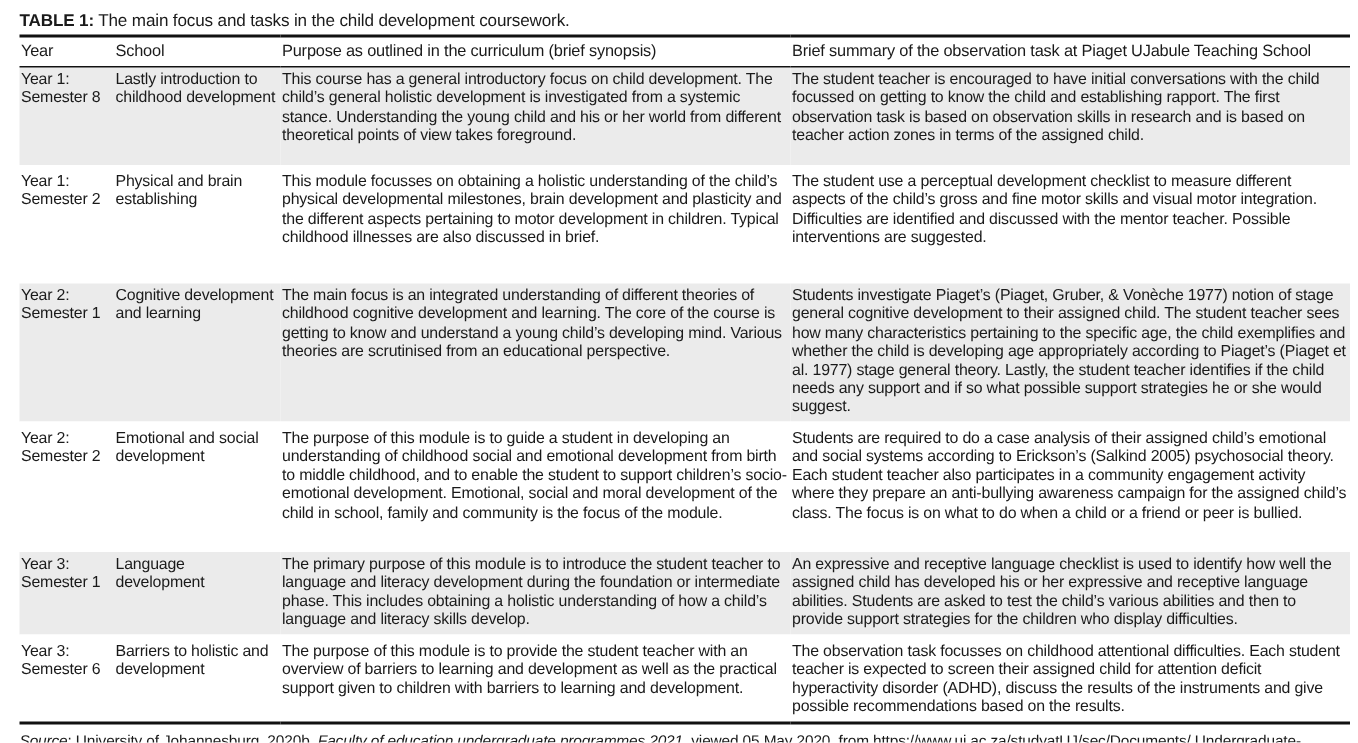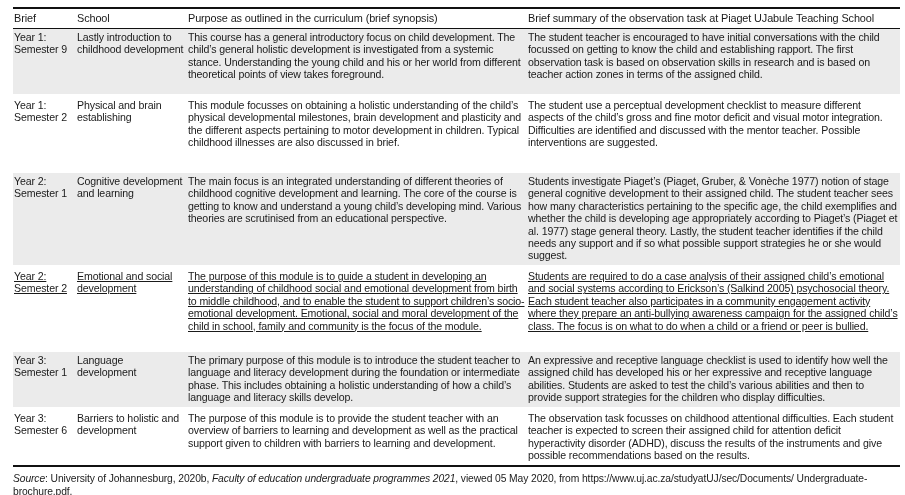--- a/index.html
+++ b/index.html
@@ -56,67 +56,68 @@
     tbody td {
       vertical-align: top;
       padding: 2px 2px 3px 1px;
     }
     tbody tr.shade { background: #ebebeb; }
     tbody tr.plain { background: #ffffff; margin-top: 48px; }
     tbody tr.last { border-bottom: 2.5px solid #111; }
     tbody tr.r1 td { height: 60px; }
     tbody tr.r2 td { height: 68px; }
     tbody tr.r3 td { height: 87px; margin-top: 15px; }
-    tbody tr.r4 td { height: 76px; text-decoration: underline; }
+    tbody tr.r4 td { height: 76px; }
     tbody tr.r5 td { height: 50px; }
     tbody tr.r6 td { height: 50px; }
     tr.sep td { height: 3px; padding: 0; background: #ffffff; }
     .source {
       font-size: 10.3px;
       line-height: 13px;
       margin-top: 5px;
       letter-spacing: -0.1px;
     }
     .source i { font-style: italic; }
   </style>
 </head>
 <body>
 
 <div class="wrap">
+  <div class="caption"><b>TABLE 1:</b><span> The main focus and tasks in the child development coursework.</span></div>
 
   <table>
     <colgroup>
       <col class="c-year">
         <col class="c-course">
         <col class="c-purpose">
         <col class="c-summary">
     </colgroup>
     <thead>
       <tr>
-        <th>Brief</th>
+        <th>Year</th>
         <th>School</th>
         <th>Purpose as outlined in the curriculum (brief synopsis)</th>
         <th>Brief summary of the observation task at Piaget UJabule Teaching School</th>
       </tr>
     </thead>
     <tbody>
       <tr class="shade r1">
-        <td>Year 1: Semester 9</td>
+        <td>Year 1: Semester 8</td>
         <td>Lastly introduction to childhood development</td>
         <td>This course has a general introductory focus on child development. The child’s general holistic development is investigated from a systemic stance. Understanding the young child and his or her world from different theoretical points of view takes foreground.</td>
         <td>The student teacher is encouraged to have initial conversations with the child focussed on getting to know the child and establishing rapport. The first observation task is based on observation skills in research and is based on teacher action zones in terms of the assigned child.</td>
       </tr>
       <tr class="sep">
           <td colspan="4"></td>
         </tr>
       <tr class="plain r2">
         <td>Year 1: Semester 2</td>
         <td>Physical and brain establishing</td>
         <td>This module focusses on obtaining a holistic understanding of the child’s physical developmental milestones, brain development and plasticity and the different aspects pertaining to motor development in children. Typical childhood illnesses are also discussed in brief.</td>
-        <td>The student use a perceptual development checklist to measure different aspects of the child’s gross and fine motor deficit and visual motor integration. Difficulties are identified and discussed with the mentor teacher. Possible interventions are suggested.</td>
+        <td>The student use a perceptual development checklist to measure different aspects of the child’s gross and fine motor skills and visual motor integration. Difficulties are identified and discussed with the mentor teacher. Possible interventions are suggested.</td>
       </tr>
       <tr class="sep">
           <td colspan="4"></td>
         </tr>
       <tr class="shade r3">
         <td>Year 2: Semester 1</td>
         <td>Cognitive development and learning</td>
         <td>The main focus is an integrated understanding of different theories of childhood cognitive development and learning. The core of the course is getting to know and understand a young child’s developing mind. Various theories are scrutinised from an educational perspective.</td>
         <td>Students investigate Piaget’s (Piaget, Gruber, &amp; Vonèche 1977) notion of stage general cognitive development to their assigned child. The student teacher sees how many characteristics pertaining to the specific age, the child exemplifies and whether the child is developing age appropriately according to Piaget’s (Piaget et al. 1977) stage general theory. Lastly, the student teacher identifies if the child needs any support and if so what possible support strategies he or she would suggest.</td>
       </tr>

